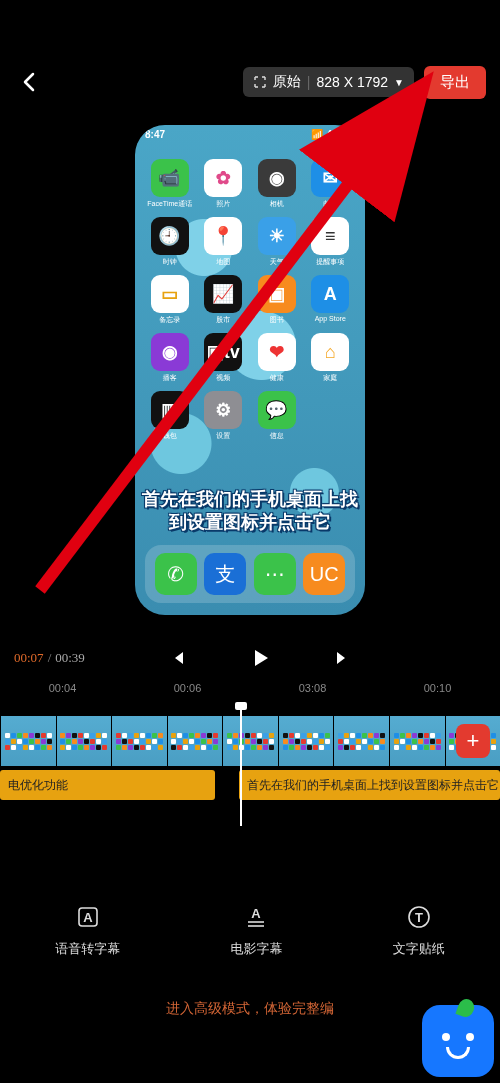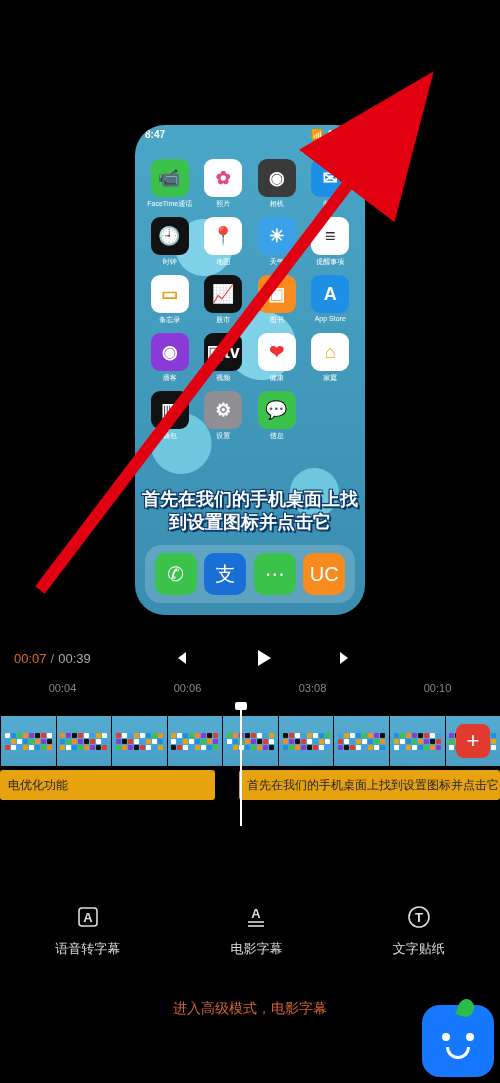--- a/index.html
+++ b/index.html
@@ -26,21 +26,21 @@
   .app-icon { display:flex; flex-direction:column; align-items:center; gap:2px; }
   .app-icon .tile { width:38px; height:38px; border-radius:9px; display:flex; align-items:center; justify-content:center; font-size:18px; color:#fff; font-weight:600;}
   .app-icon .lbl { font-size:7px; color:#fff; text-align:center; min-height:8px;}
   .caption { position:absolute; bottom:82px; left:6px; right:6px; text-align:center; font-size:18px; font-weight:700; color:#fff;
     text-shadow: 0 0 2px #0a3a6a, -1px -1px 0 #0a3a6a, 1px -1px 0 #0a3a6a, -1px 1px 0 #0a3a6a, 1px 1px 0 #0a3a6a, 2px 2px 0 #0a3a6a; line-height:1.25;}
   .dock { position:absolute; bottom:12px; left:10px; right:10px; height:58px; background:rgba(255,255,255,0.18); border-radius:16px; display:flex; align-items:center; justify-content:space-around; padding:0 6px;}
   .dock .dtile { width:42px; height:42px; border-radius:10px; display:flex; align-items:center; justify-content:center; font-size:20px;}
 
   .arrow-svg { position:absolute; top:0; left:0; width:500px; height:630px; pointer-events:none; }
 
-  .controls { position:absolute; top:636px; left:0; right:0; height:44px; display:flex; align-items:center; padding:0 14px; font-size:13px; }
+  .controls { position:absolute; top:636px; left:0; right:0; height:44px; display:flex; align-items:center; padding:0 14px; font-size:13px;font-family:Liberation Serif, serif; }
   .time-cur { color:#e06a2a; }
   .time-sep { color:#888; margin:0 4px;}
   .time-tot { color:#aaa; }
   .play-row { flex:1; display:flex; align-items:center; justify-content:center; gap:54px;}
   .pbtn { width:28px; height:28px; display:flex; align-items:center; justify-content:center;}
 
   .ruler { position:absolute; top:682px; left:0; right:0; height:20px; display:flex; justify-content:space-around; font-size:11px; color:#888; }
 
   .timeline { position:absolute; top:702px; left:0; right:0; height:128px; }
   .filmstrip { position:absolute; top:14px; left:0; right:0; height:50px; display:flex; gap:0; }
@@ -65,20 +65,38 @@
   .wm-leaf { width:16px; height:18px; background:#2bbd4a; border-radius:50% 50% 50% 0; position:absolute; top:-6px; right:20px; transform:rotate(20deg);}
   .wm-text { color:#1677ff; font-size:22px; font-weight:700; line-height:1.1; }
   .wm-sub { color:#7aa7e8; font-size:10px; letter-spacing:1px;}
 </style>
 </head>
 <body>
 
 <div class="phone-wrap">
   <div class="app">
 
+    <div class="topbar">
+      <div class="back">
+        <svg width="16" height="20" viewBox="0 0 16 20">
+            <path d="M12 2 L4 10 L12 18" stroke="#fff" stroke-width="2.5" fill="none" stroke-linecap="round" stroke-linejoin="round"></path>
+          </svg>
+      </div>
+      <div class="spacer"></div>
+      <div class="ratio-pill">
+        <svg width="14" height="14" viewBox="0 0 14 14">
+            <path d="M2 2h3M2 2v3M12 2h-3M12 2v3M2 12h3M2 12v-3M12 12h-3M12 12v-3" stroke="#ddd" stroke-width="1.4" fill="none"></path>
+          </svg>
+        <span>原始</span>
+        <span style="color:#666">|</span>
+        <span>828 X 1792</span>
+        <span style="font-size:10px;">▼</span>
+      </div>
+      <button class="export-btn">导出</button>
+    </div>
 
     <div class="preview">
       <div class="phone-screen">
         <div class="phone-status">
           <span>8:47</span>
           <span>📶 4G 🔋</span>
         </div>
         <div class="icon-grid" id="icon-grid">
             <div class="app-icon">
               <div class="tile" style="background: rgb(59, 194, 74);">📹</div>
@@ -476,21 +494,21 @@
           <div class="ticon">
             <svg width="28" height="28" viewBox="0 0 28 28">
               <circle cx="14" cy="14" r="10" stroke="#ddd" stroke-width="1.6" fill="none"></circle>
               <text x="14" y="19" text-anchor="middle" fill="#ddd" font-size="13" font-weight="600">T</text>
             </svg>
           </div>
           <div>文字贴纸</div>
         </div>
       </div>
 
-    <div class="footer-tip">进入高级模式，电影字幕</div>
+    <div class="footer-tip">进入高级模式，体验完整编</div>
 
     <div class="watermark">
       <div class="wm-icon">
         <div class="wm-leaf"></div>
         <div class="wm-eye" style="left:20px;top:28px"></div>
         <div class="wm-eye" style="right:20px;top:28px"></div>
         <div class="wm-mouth"></div>
       </div>
     </div>
 

